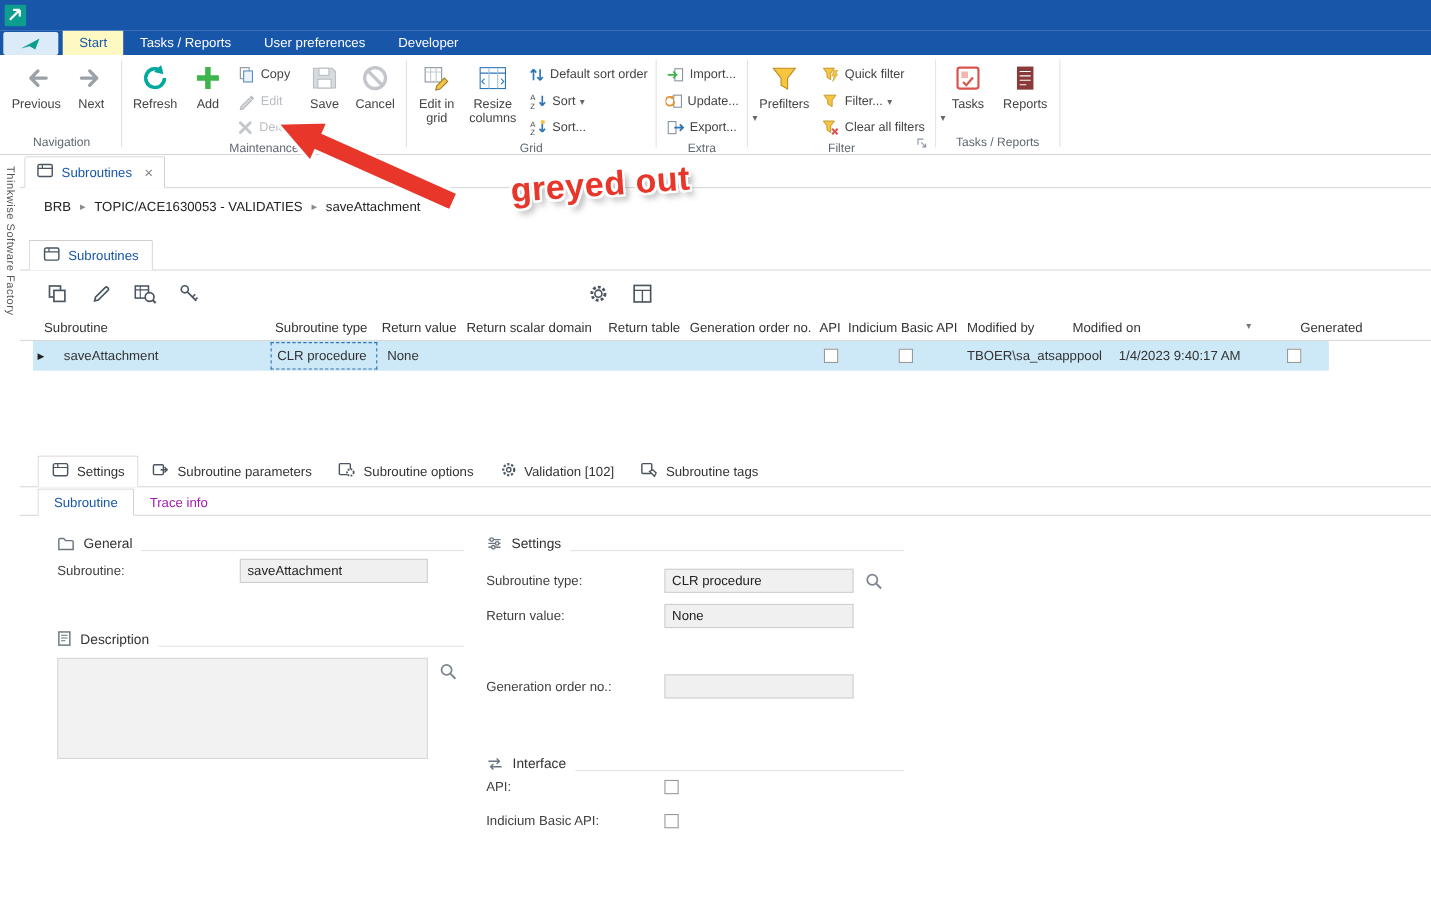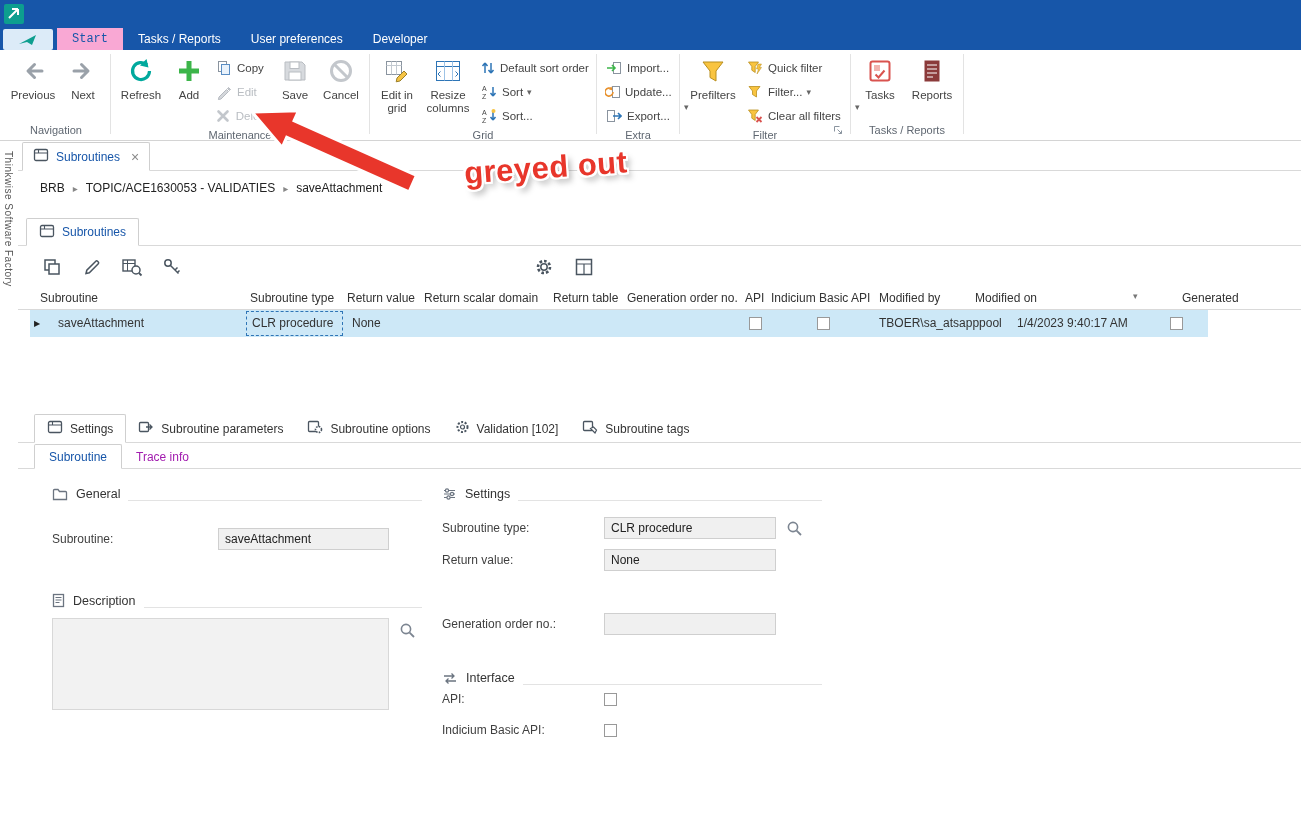--- a/index.html
+++ b/index.html
@@ -9,21 +9,21 @@
 
   
   .titlebar { position:absolute; top:0; left:0; width:100%; height:28px; background:var(--titlebar,#1756a9); }
   .app-icon { position:absolute; left:4px; top:4px; width:20px; height:20px; }
   .win-title { position:absolute; right:45px; top:7px; color:#fff; font-size:12px; white-space:nowrap; }
 
   
   .ribbon-tabstrip { position:absolute; top:28px; left:0; width:100%; height:22px; background:var(--titlebar,#1756a9); display:flex; align-items:stretch; }
   .file-btn { width:50px; margin:1px 4px 0 3px; background:#dcebf8; border-radius:2px; display:flex; align-items:center; justify-content:center; cursor:pointer; }
   .rtab { color:#fff; padding:0 15px; display:flex; align-items:center; font-size:12px; cursor:pointer; white-space:nowrap; }
-  .rtab.active { background:#f9a8d4; color:var(--accent,#1756a9);font-family:Liberation Mono, monospace; }
+  .rtab.active { background:#fef9c3; color:var(--accent,#1756a9); }
 
   
   .ribbon { position:absolute; top:50px; left:0; width:100%; height:91px; background:#fff; border-bottom:1px solid #d4d4d4; display:flex; align-items:stretch; padding-left:6px; }
   .rgroup { display:flex; flex-direction:column; position:relative; }
   .rgroup-content { display:flex; align-items:flex-start; flex:1; padding-top:2px; }
   .rgroup-label { text-align:center; font-size:11px; color:#5f6771; height:17px; line-height:15px; }
   .vsep { width:1px; background:#e3e3e3; margin:4px 4px 6px 4px; }
   .bigbtn { display:flex; flex-direction:column; padding-top:4px; cursor:pointer; }
   .bigbtn .bicon { height:30px; display:flex; align-items:center; justify-content:center; }
   .biglabel { font-size:11.5px; color:#444; text-align:center; line-height:13px; margin-top:3px; }
@@ -566,21 +566,21 @@
       <div class="form-left">
         <div class="sec-header">
           <span class="hicon">
             <svg width="16" height="13" viewBox="0 0 16 13">
                 <path d="M1.5 11.5 V2.5 a1 1 0 0 1 1-1 h3.5 l1.5 2 h6 a1 1 0 0 1 1 1 v7z" fill="none" stroke="#6b7480" stroke-width="1.3"></path>
               </svg>
           </span>
           <span>General</span>
           <span class="rule"></span>
         </div>
-        <div class="field-row" style="margin-top:27px">
+        <div class="field-row" style="margin-top:7px">
           <span class="field-label">Subroutine:</span>
           <div class="field-input w171">saveAttachment</div>
         </div>
         <div class="sec-header" style="margin-top:40px">
           <span class="hicon">
             <svg width="13" height="15" viewBox="0 0 13 15">
                 <rect x="1.5" y="1.5" width="10" height="12" fill="none" stroke="#6b7480" stroke-width="1.3"></rect>
                 <path d="M3.5 4.5 h6 M3.5 7 h6 M3.5 9.5 h4" stroke="#6b7480" stroke-width="1"></path>
               </svg>
           </span>
@@ -622,21 +622,21 @@
           </span>
         </div>
         <div class="field-row" style="margin-top:10px">
           <span class="field-label">Return value:</span>
           <div class="field-input w172">None</div>
         </div>
         <div class="field-row" style="margin-top:42px">
           <span class="field-label">Generation order no.:</span>
           <div class="field-input w172"></div>
         </div>
-        <div class="sec-header" style="margin-top:32px">
+        <div class="sec-header" style="margin-top:48px">
           <span class="hicon">
             <svg width="16" height="13" viewBox="0 0 16 13">
                 <path d="M2 4 h10 m-2.5-2.5 L12 4 9.5 6.5 M14 9 H4 m2.5 2.5 L4 9 l2.5-2.5" fill="none" stroke="#6b7480" stroke-width="1.3"></path>
               </svg>
           </span>
           <span>Interface</span>
           <span class="rule"></span>
         </div>
         <div class="field-row" style="margin-top:3px">
           <span class="field-label">API:</span>

